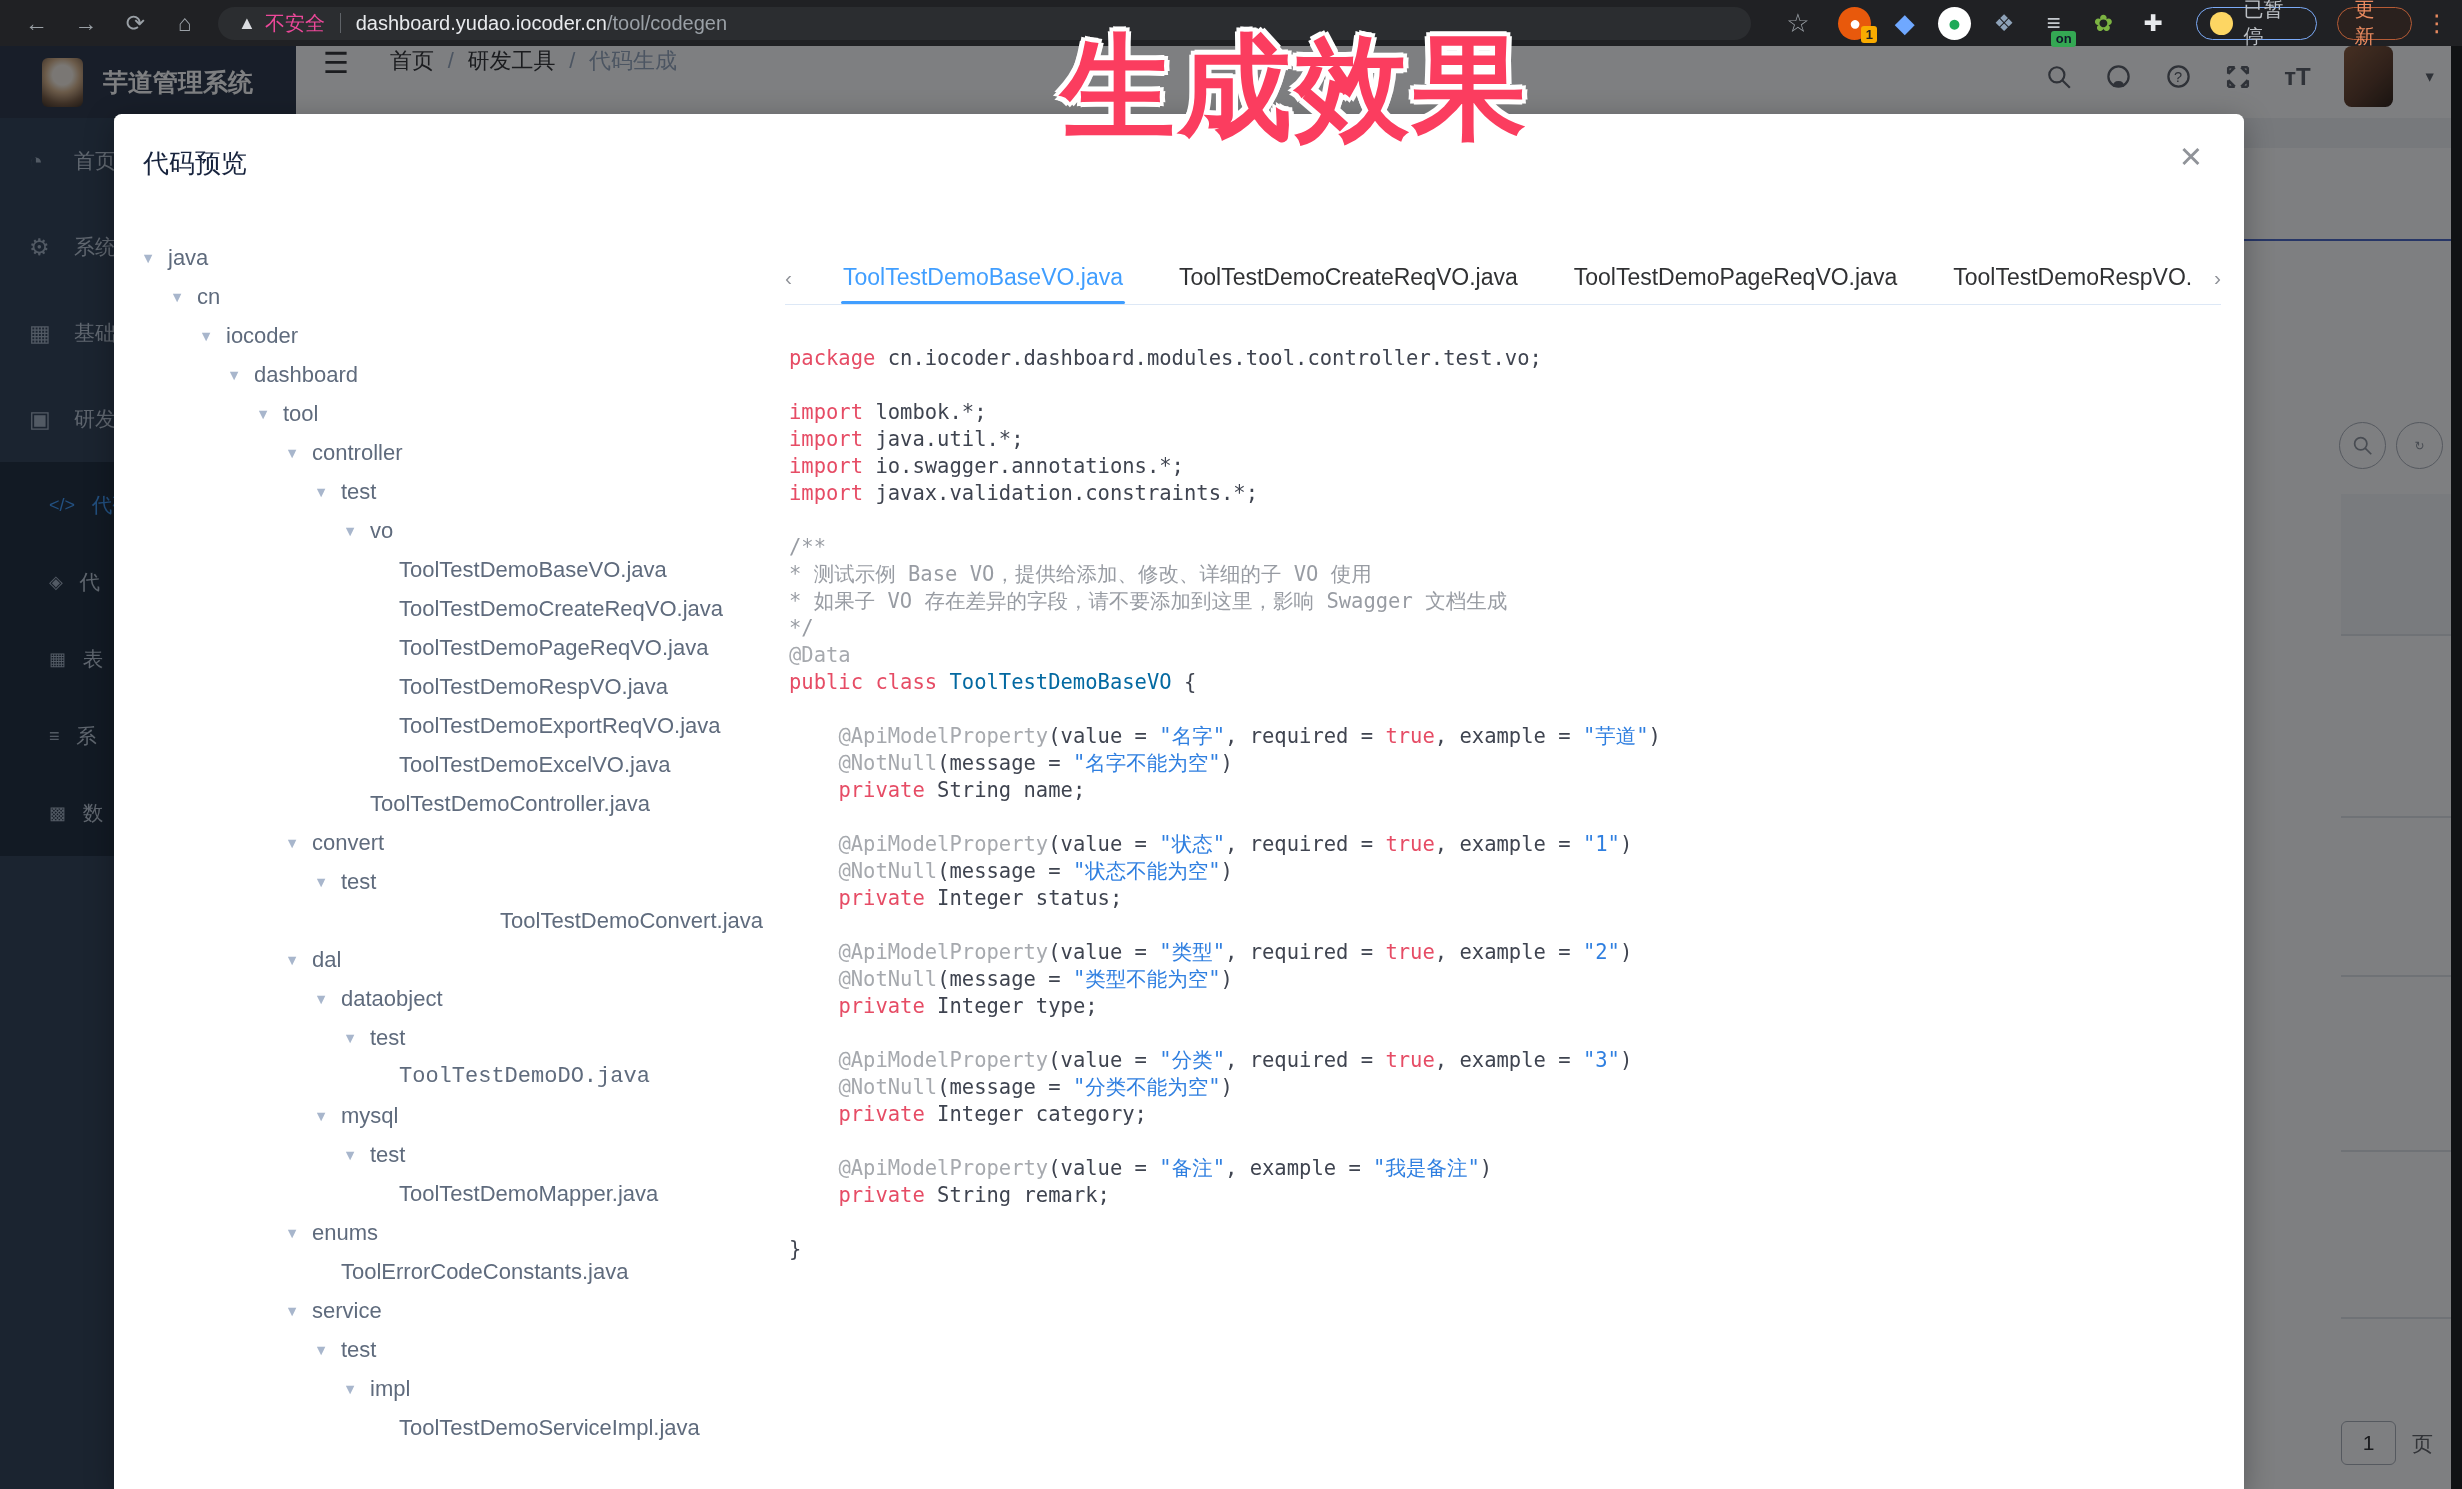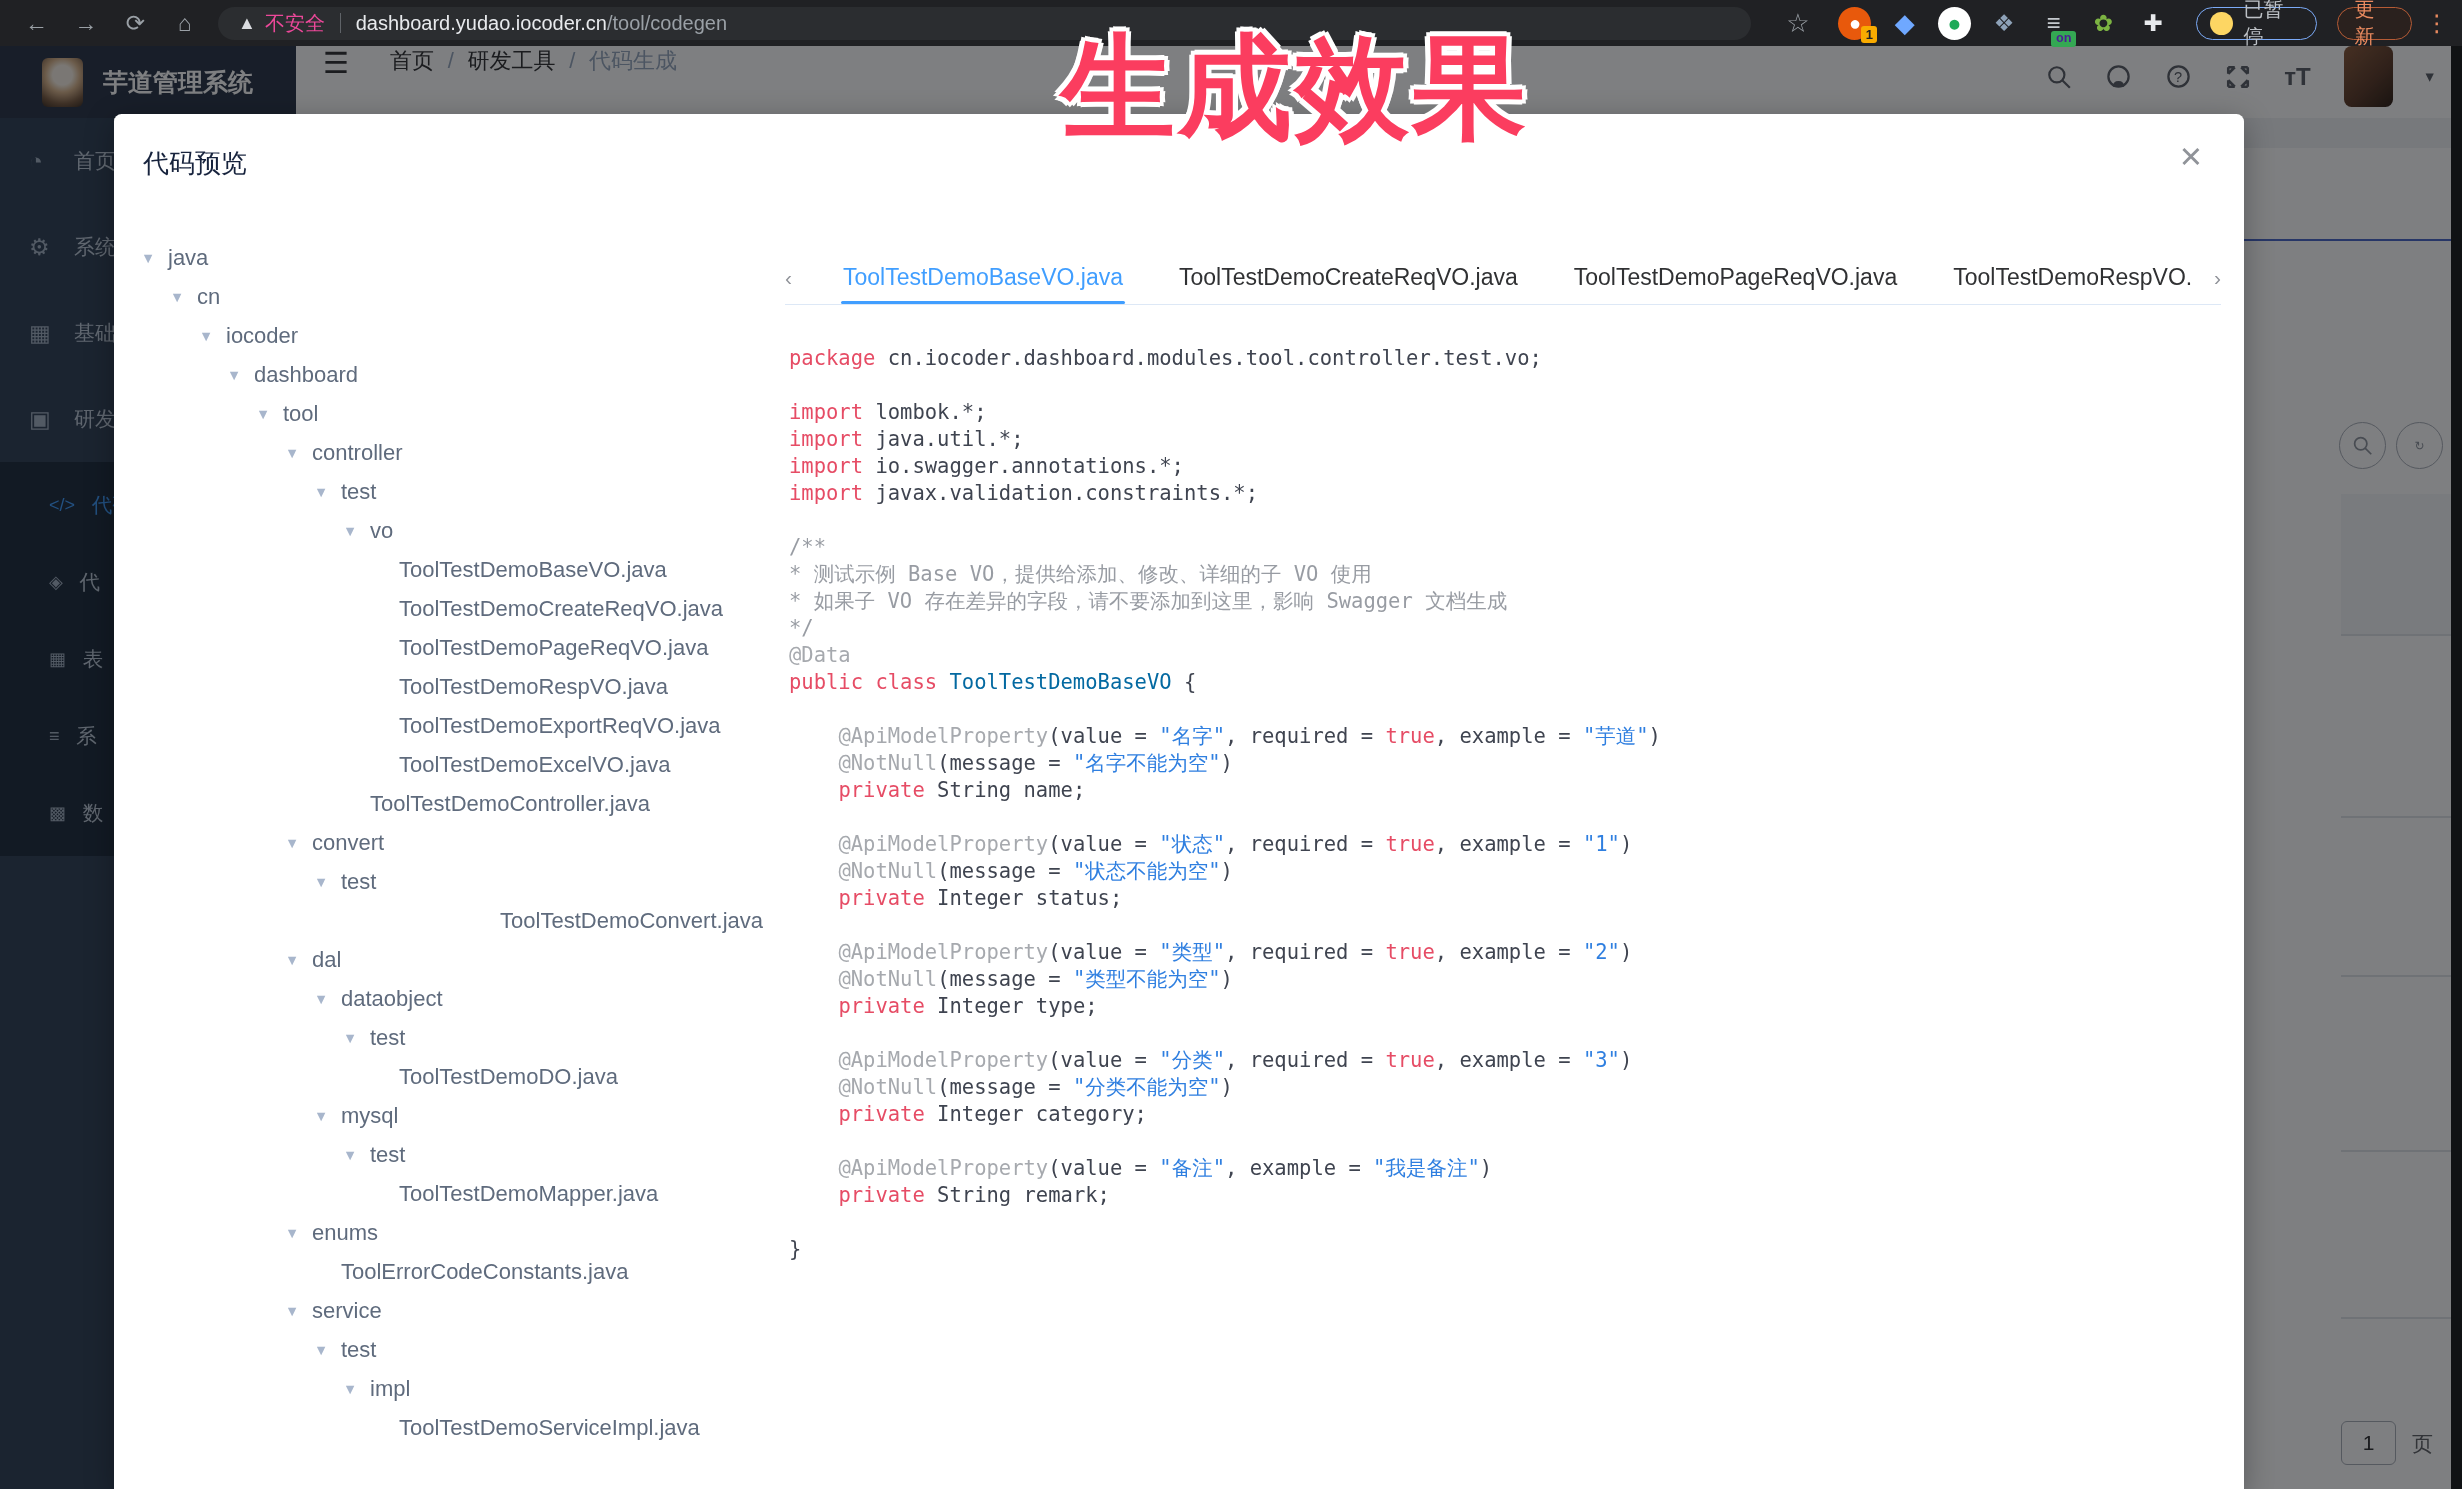--- a/index.html
+++ b/index.html
@@ -21,21 +21,21 @@
   .exts{display:flex;align-items:center;gap:16.7px;margin-left:29px;}
   .ext{width:33px;height:33px;position:relative;display:flex;align-items:center;justify-content:center;
        font-size:20px;border-radius:7.6px;}
   .ext .badge{position:absolute;right:-6px;bottom:-3px;background:#f9ab00;color:#202124;font-size:13px;
               padding:0.8px 4.6px;border-radius:3px;font-weight:bold;}
   .ext[data-ext="ubuntu-orange-icon"]{background:#e8590c;border-radius:50%;color:#fff;}
   .ext[data-ext="blue-gem-icon"]{color:#6fa8ff;font-size:26px;}
   .ext[data-ext="green-check-icon"]{background:#fff;border-radius:50%;color:#1faa59;font-size:23px;}
   .ext[data-ext="blue-diamond-icon"]{color:#8ea2b8;font-size:23px;}
   .ext[data-ext="list-on-icon"]{color:#c5c9ce;font-size:24px;}
-  .ext[data-ext="list-on-icon"] .badge{background:#34a853;color:#4c1d95;right:-6px;bottom:-7.6px;font-family:Liberation Mono, monospace;}
+  .ext[data-ext="list-on-icon"] .badge{background:#34a853;color:#0f172a;right:-6px;bottom:-7.6px;}
   .ext[data-ext="green-plant-icon"]{color:#7cb342;font-size:23px;}
   .ext[data-ext="puzzle-icon"]{color:#e8eaed;font-size:23px;}
   .paused-pill{margin-left:26px;height:33px;border:1.5px solid #7baaf7;border-radius:18px;display:flex;
                align-items:center;gap:10.6px;padding:0 13.7px;color:#bdc1c6;font-size:20px;box-sizing:border-box;}
   .face{width:23px;height:23px;border-radius:50%;background:#fdd663;position:relative;}
   .update-btn{margin-left:20px;height:33px;border:1.5px solid #b55b35;border-radius:18px;display:flex;
               align-items:center;padding:0 16.7px;color:#e98a5f;font-size:20px;background:#2a211e;box-sizing:border-box;}
   .kebab{color:#e98a5f;font-size:23px;margin:0 13.7px;}
 
   
@@ -361,21 +361,21 @@
         <span>dal</span>
       </div>
       <div class="tnode" style="padding-left: 173px;">
         <span class="tcaret">▼</span>
         <span>dataobject</span>
       </div>
       <div class="tnode" style="padding-left: 202px;">
         <span class="tcaret">▼</span>
         <span>test</span>
       </div>
-      <div class="tnode" style="padding-left: 231px;">
+      <div class="tnode" style="padding-left: 231px; font-family: Liberation Mono, monospace;">
         <span class="tcaret"></span>
         <span>ToolTestDemoDO.java</span>
       </div>
       <div class="tnode" style="padding-left: 173px;">
         <span class="tcaret">▼</span>
         <span>mysql</span>
       </div>
       <div class="tnode" style="padding-left: 202px;">
         <span class="tcaret">▼</span>
         <span>test</span>

